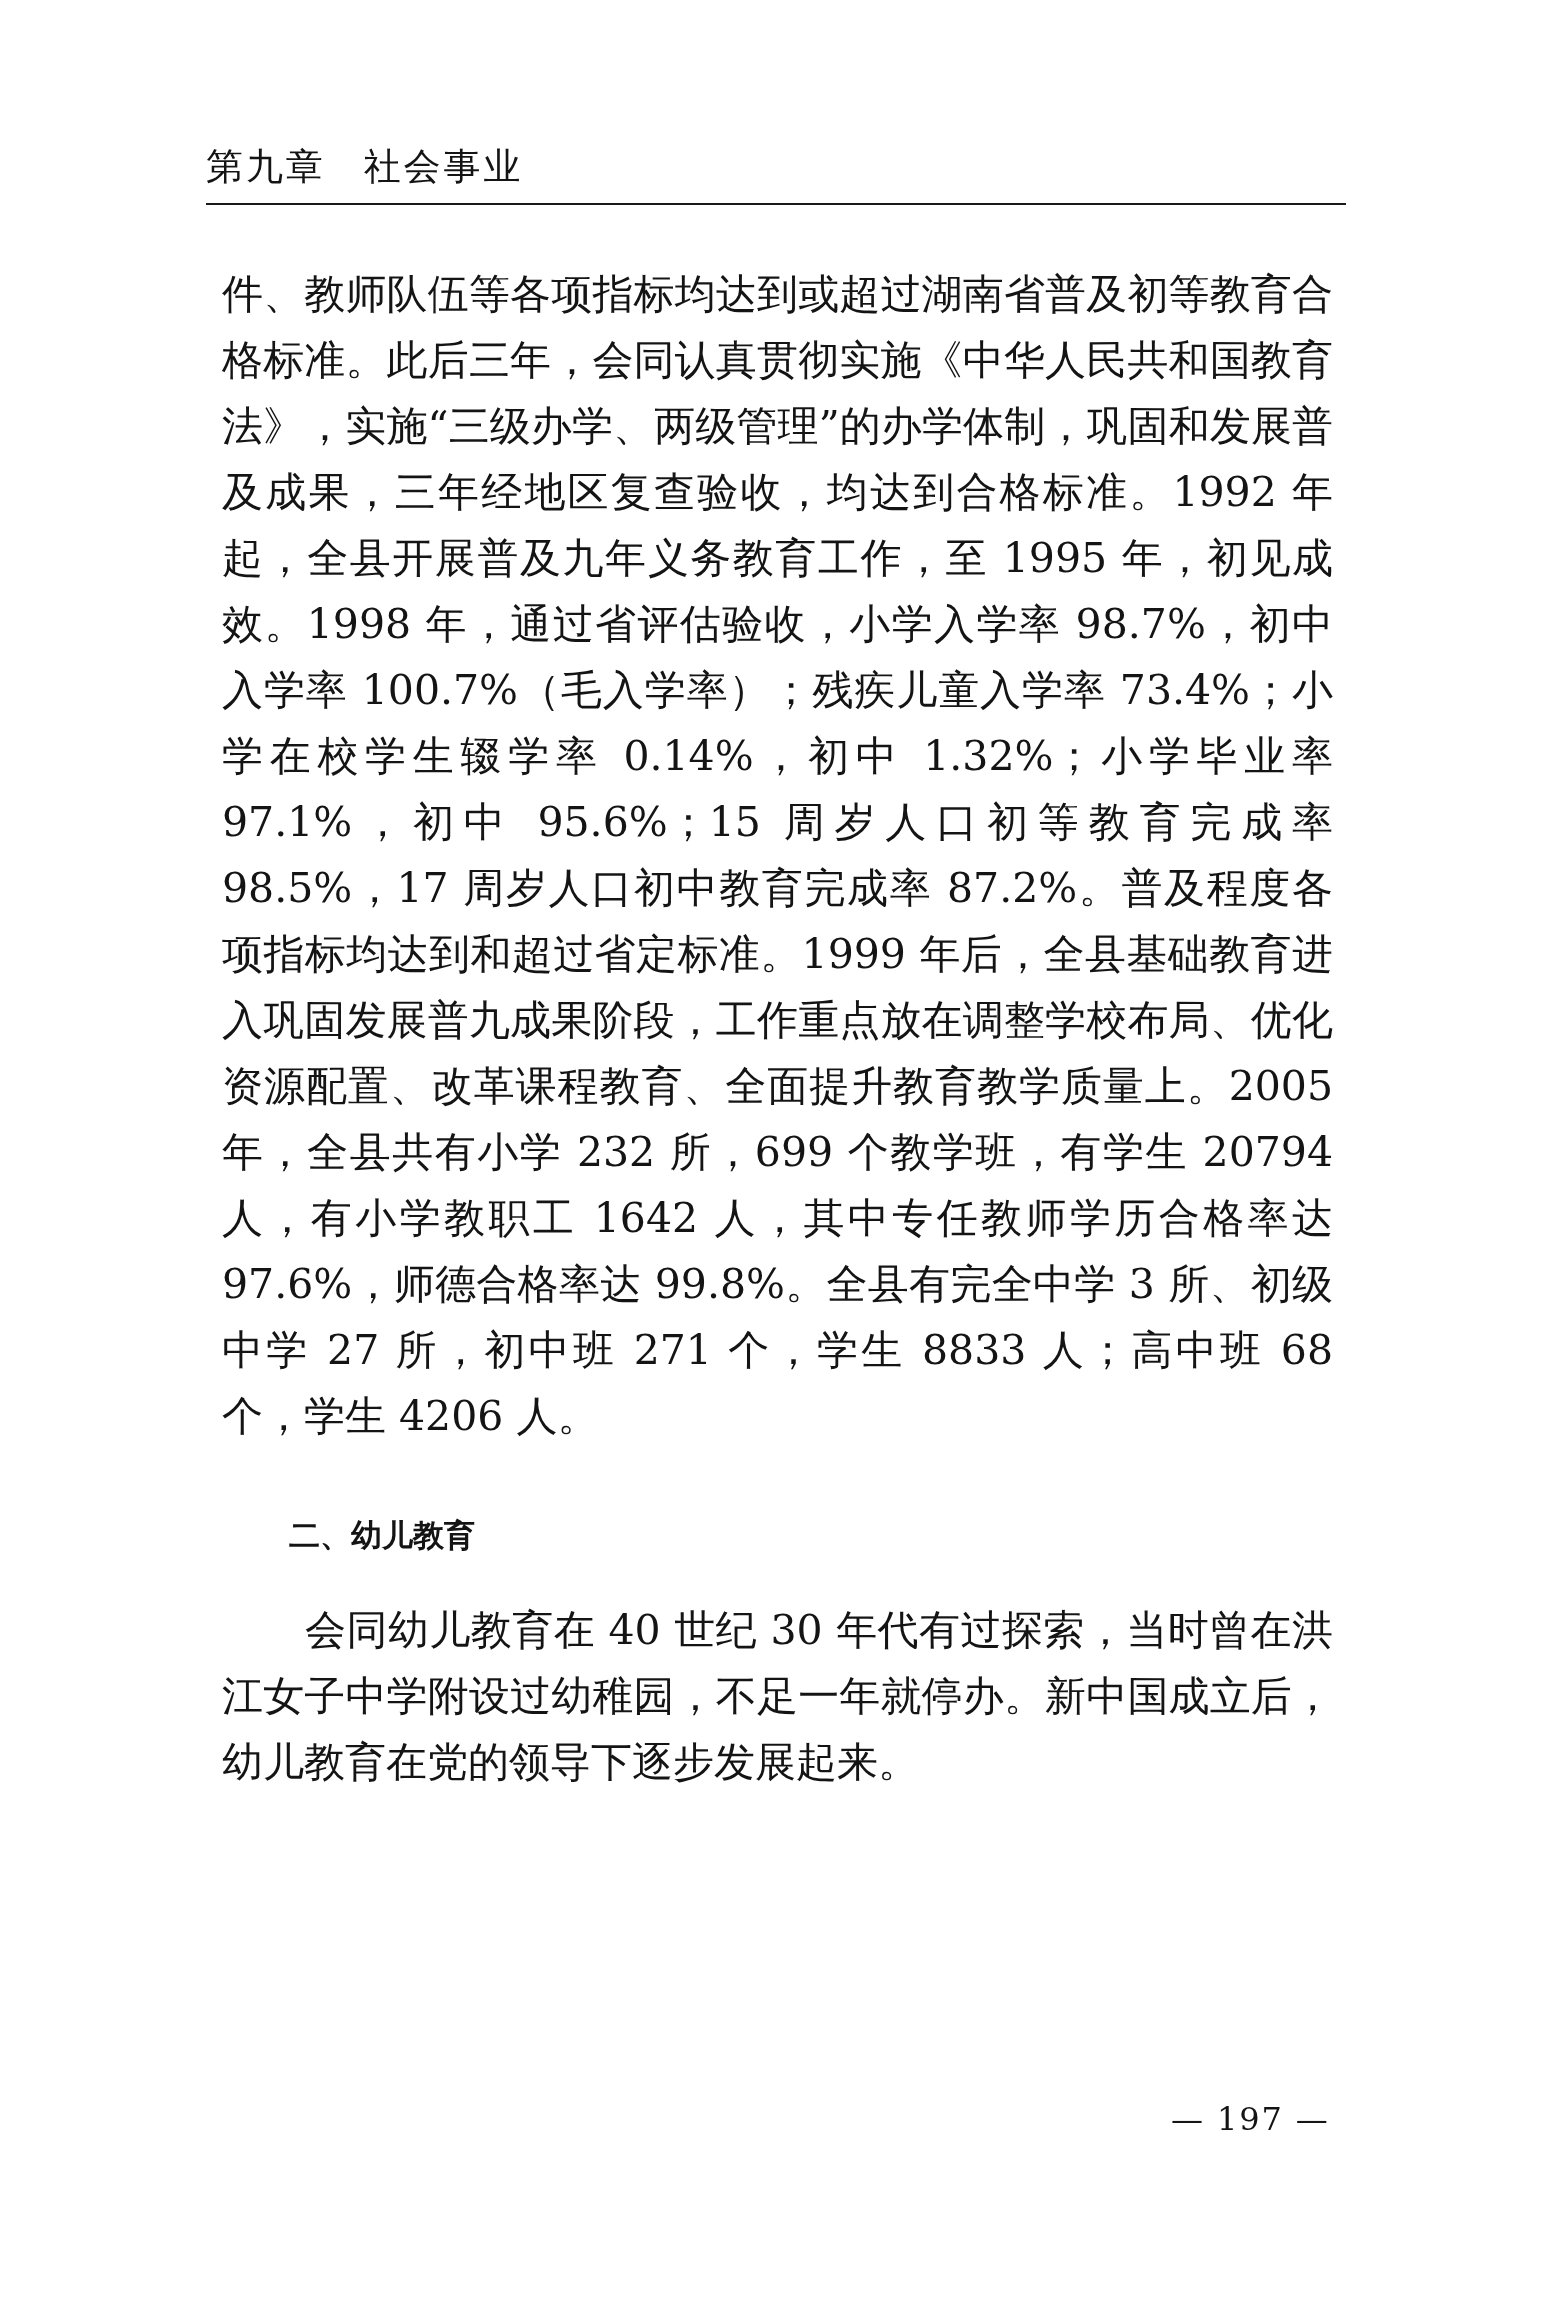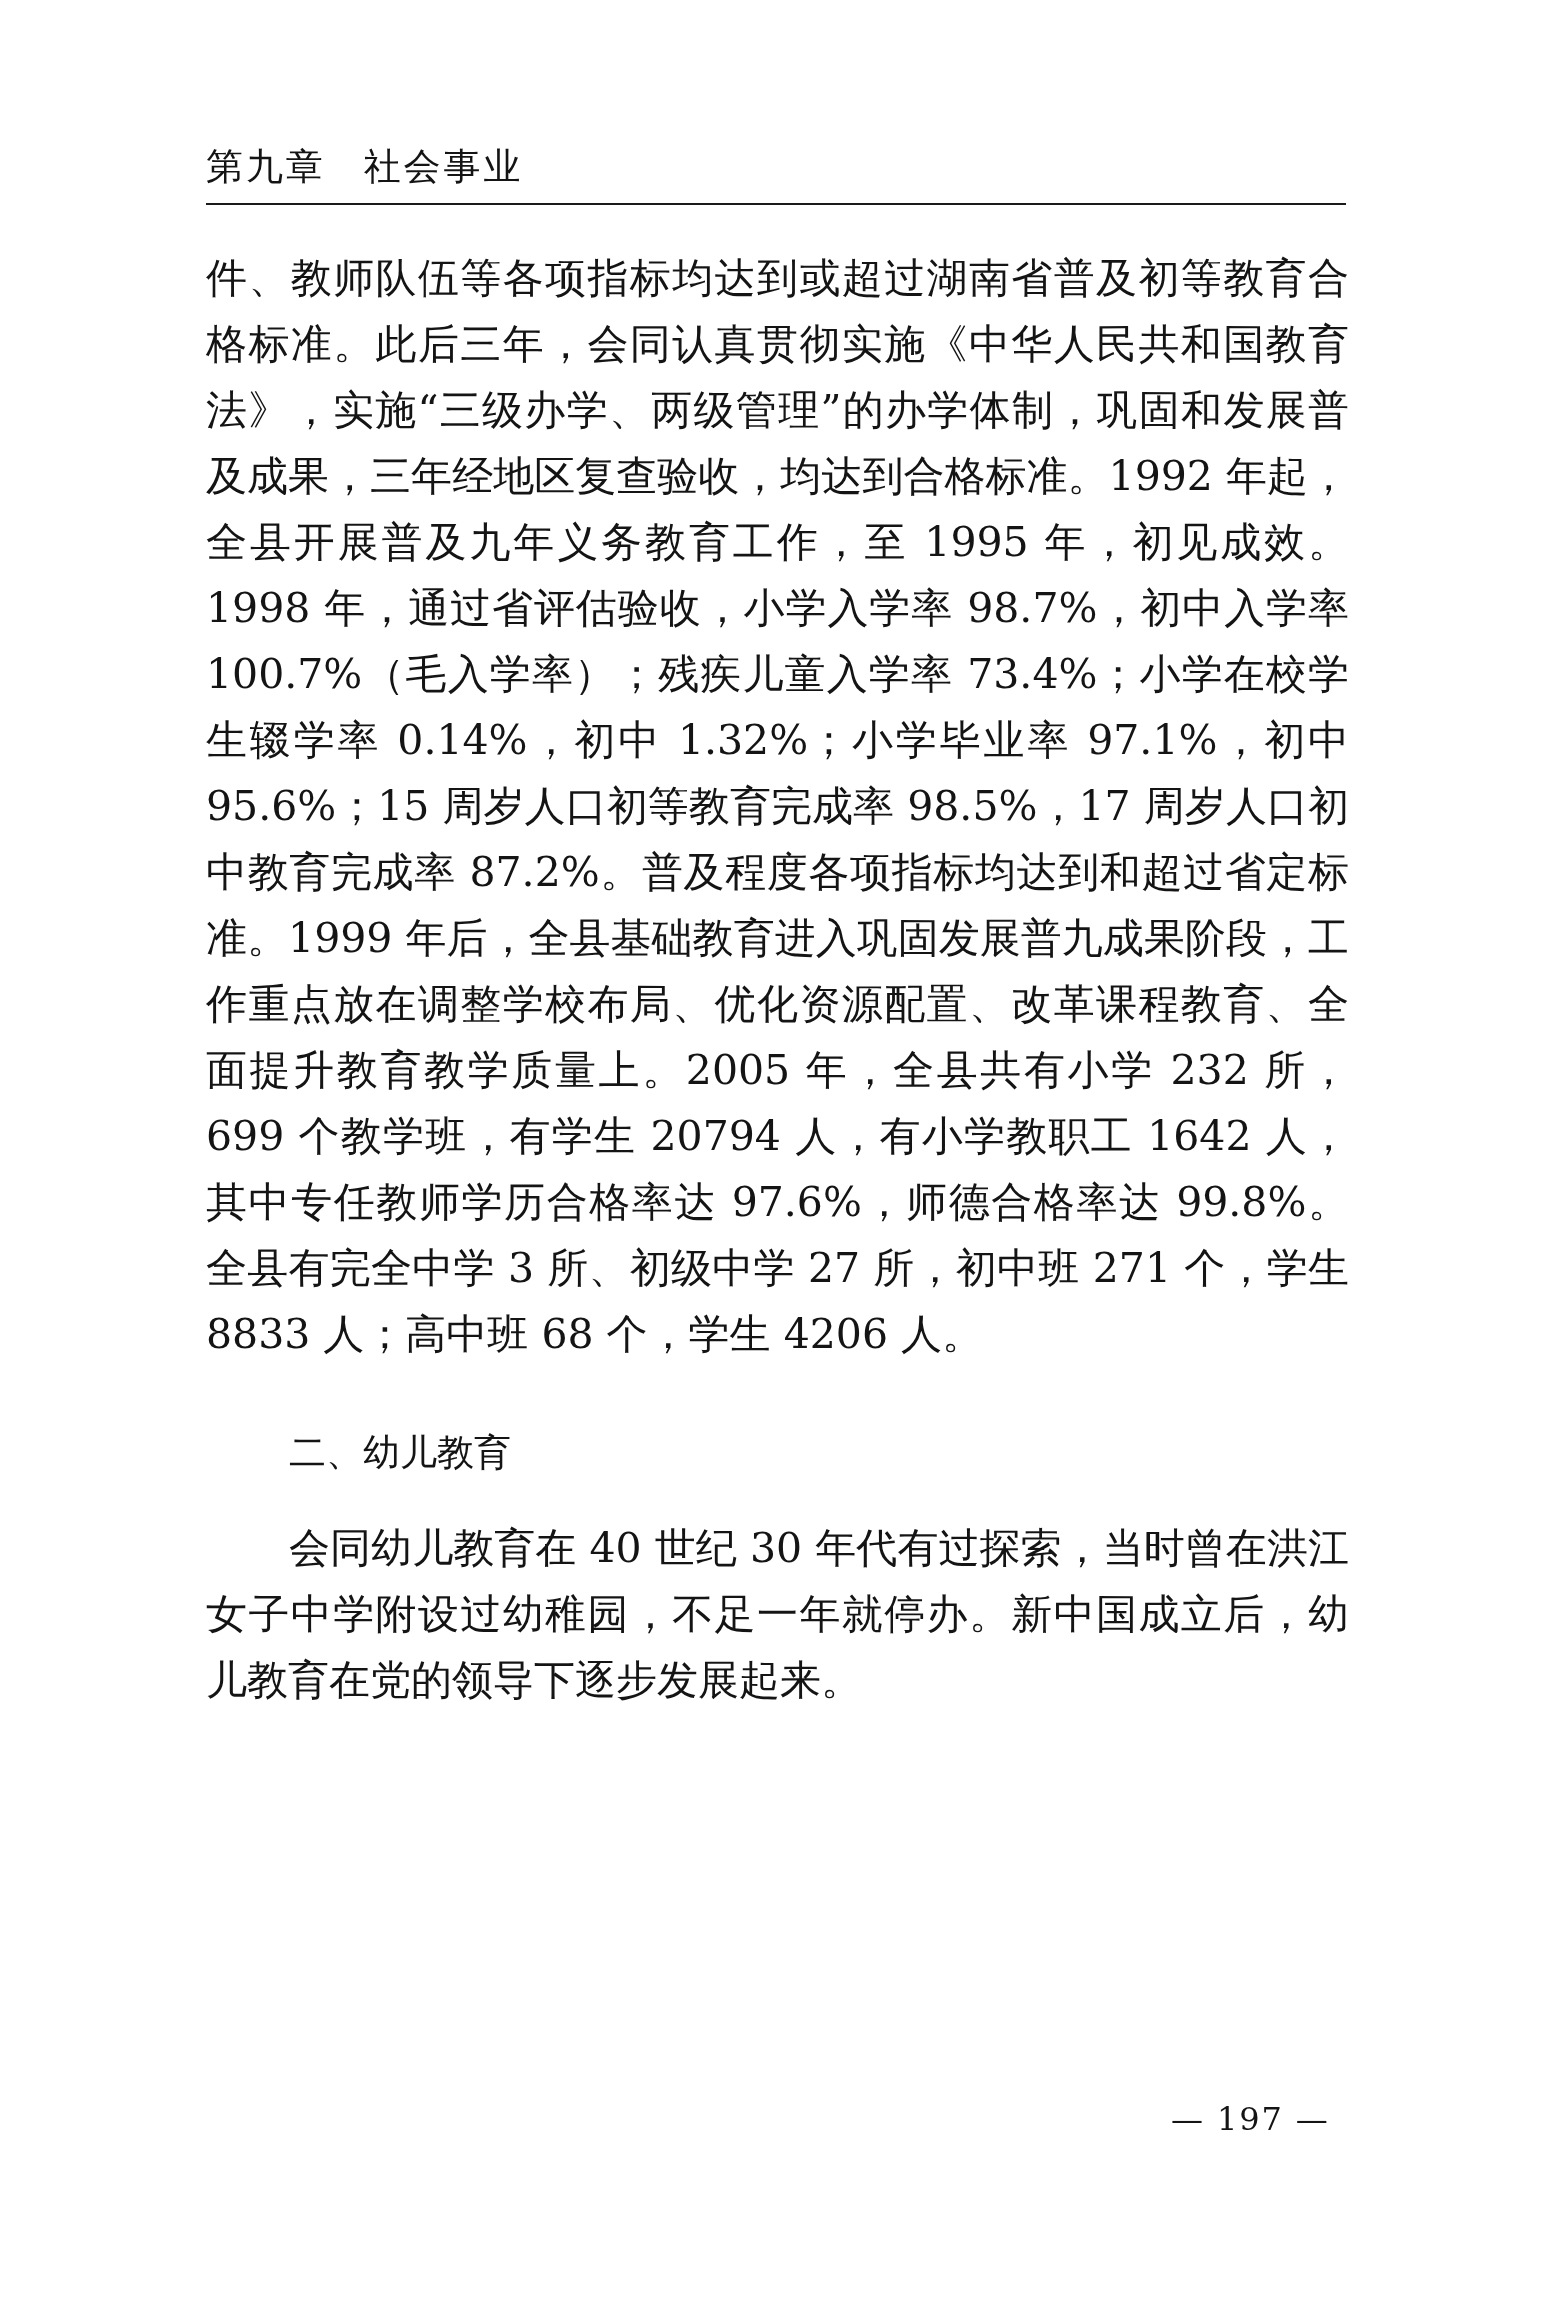--- a/index.html
+++ b/index.html
@@ -41,31 +41,31 @@
       position: absolute;
       left: 206px;
       top: 245px;
       width: 1143px;
       font-size: 41px;
       line-height: 66px;
       text-align: justify;
       text-justify: inter-character;
     }
     .content p {
-      margin: 0;
+      margin: 16px;
     }
     .content .indent {
       text-indent: 83px;
     }
     .section-heading {
       margin: 53px 0 29px 0 !important;
       padding-left: 83px;
       font-family: "DejaVu Sans", "Liberation Sans", sans-serif;
-      font-weight: normal;
-      font-size: 37px;
+      font-weight: bold;
+      font-size: 31px;
       line-height: 66px;
     }
     .page-number {
       position: absolute;
       left: 1171px;
       top: 2103px;
       font-size: 32px;
       line-height: 1;
       letter-spacing: 1.9px;
     }

